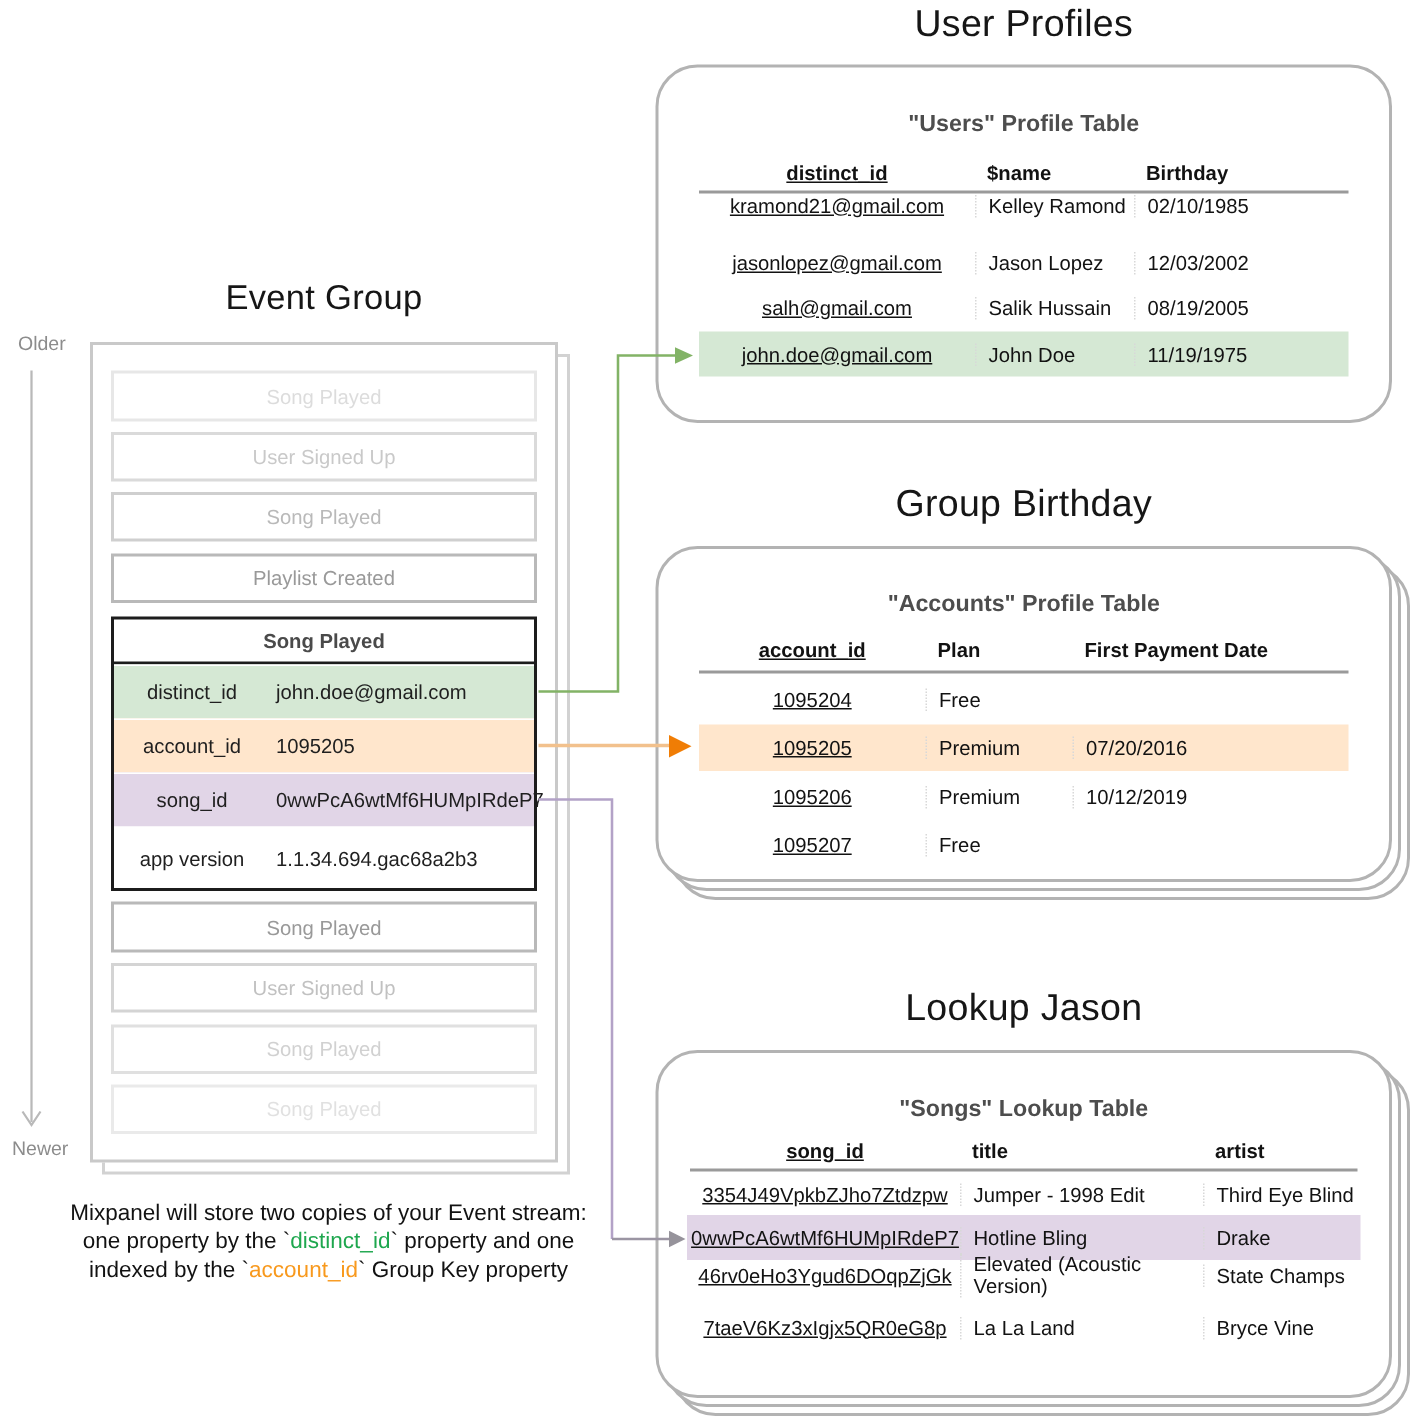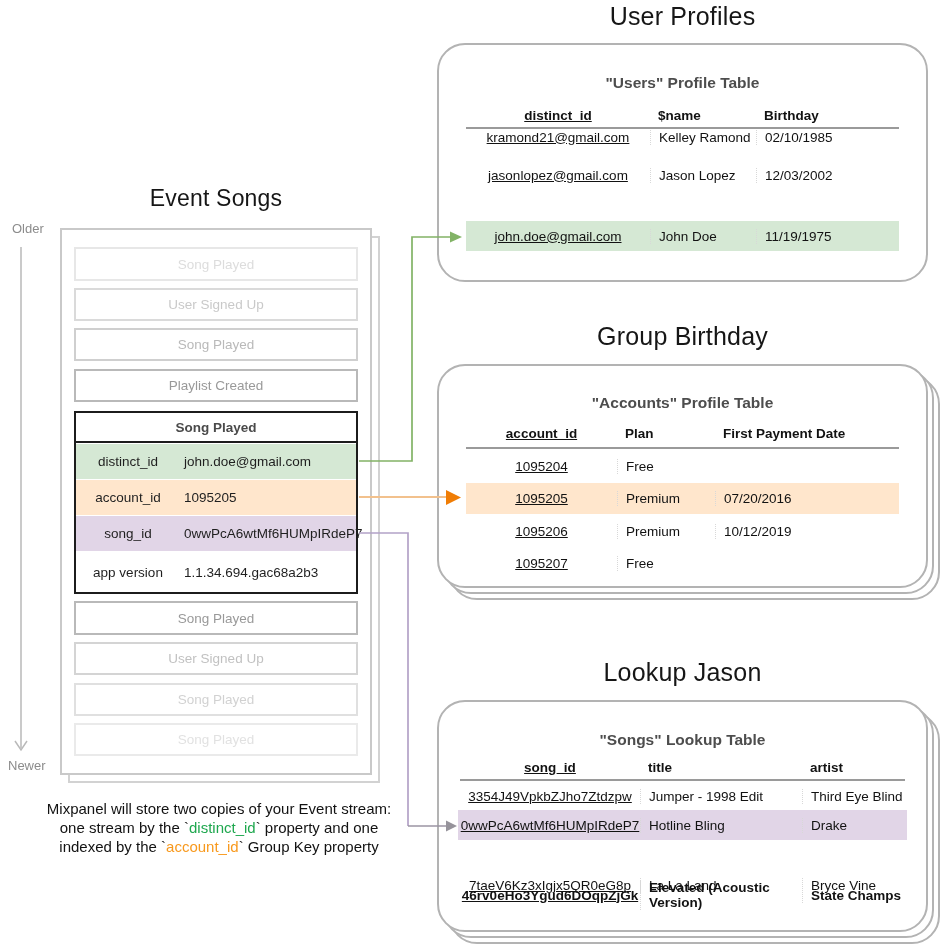--- a/index.html
+++ b/index.html
@@ -52,21 +52,21 @@
   .u{text-decoration:underline;}
   .rule{position:absolute;height:2px;background:#9a9a9a;}
   .band{position:absolute;}
   .overlay{position:absolute;left:0;top:0;pointer-events:none;}
 </style>
 </head>
 <body>
 
 <div id="canvas">
 
-  <div class="sec-title" style="left:60px;top:185px;width:312px;">Event Songs</div>
+  <div class="sec-title" style="left:60px;top:185px;width:312px;">Event Group</div>
 
   <div class="axis-label" style="left:12px;top:221px;">Older</div>
   <div class="axis-label" style="left:8px;top:758px;">Newer</div>
 
   <div class="stream-rect back"></div>
   <div class="stream-rect"></div>
 
   <div class="evt-box o30" style="top:247px;height:34px;">Song Played</div>
   <div class="evt-box o48" style="top:288px;height:33px;">User Signed Up</div>
   <div class="evt-box o62" style="top:328px;height:33px;">Song Played</div>
@@ -92,21 +92,21 @@
     </div>
   </div>
 
   <div class="evt-box o90" style="top:601px;height:34px;">Song Played</div>
   <div class="evt-box o55" style="top:642px;height:33px;">User Signed Up</div>
   <div class="evt-box o40" style="top:683px;height:33px;">Song Played</div>
   <div class="evt-box o26" style="top:723px;height:33px;">Song Played</div>
 
   <div class="caption">
     <span>Mixpanel will store two copies of your Event stream:</span><br>
-    <span>one stream by the `</span><span class="cap-green">distinct_id</span><span>` property and one</span><br>
+    <span>one property by the `</span><span class="cap-green">distinct_id</span><span>` property and one</span><br>
     <span>indexed by the `</span><span class="cap-orange">account_id</span><span>` Group Key property</span>
   </div>
 
   <div class="sec-title big" style="left:437px;top:2px;width:491px;">User Profiles</div>
   <div class="card" style="top:43px;height:239px;"></div>
   <div class="tbl-title" style="top:74px;">"Users" Profile Table</div>
 
   <div class="band hl-green" style="left:466px;top:221px;width:433px;height:30px;"></div>
 
   <div class="trow thead users-t" style="left:466px;top:104px;">
@@ -118,20 +118,25 @@
 
   <div class="trow users-t" style="left:466px;top:122px;">
     <div class="cell c1 u">kramond21@gmail.com</div>
     <div class="cell c2">Kelley Ramond</div>
     <div class="cell c3">02/10/1985</div>
   </div>
   <div class="trow users-t" style="left:466px;top:160px;">
     <div class="cell c1 u">jasonlopez@gmail.com</div>
     <div class="cell c2">Jason Lopez</div>
     <div class="cell c3">12/03/2002</div>
+  </div>
+  <div class="trow users-t" style="left:466px;top:190px;">
+    <div class="cell c1 u">salh@gmail.com</div>
+    <div class="cell c2">Salik Hussain</div>
+    <div class="cell c3">08/19/2005</div>
   </div>
   <div class="trow users-t" style="left:466px;top:221px;">
     <div class="cell c1 u">john.doe@gmail.com</div>
     <div class="cell c2">John Doe</div>
     <div class="cell c3">11/19/1975</div>
   </div>
 
   <div class="sec-title big" style="left:437px;top:322px;width:491px;">Group Birthday</div>
   <div class="card" style="top:376px;height:224px;left:449px;"></div>
   <div class="card" style="top:370px;height:224px;left:443px;"></div>
@@ -186,21 +191,21 @@
   <div class="trow songs-t" style="left:460px;top:781px;">
     <div class="cell c1 u">3354J49VpkbZJho7Ztdzpw</div>
     <div class="cell c2">Jumper - 1998 Edit</div>
     <div class="cell c3">Third Eye Blind</div>
   </div>
   <div class="trow songs-t" style="left:460px;top:810px;">
     <div class="cell c1 u">0wwPcA6wtMf6HUMpIRdeP7</div>
     <div class="cell c2">Hotline Bling</div>
     <div class="cell c3">Drake</div>
   </div>
-  <div class="trow songs-t" style="left:460px;top:880px;font-weight:bold;">
+  <div class="trow songs-t" style="left:460px;top:835px;">
     <div class="cell c1 u">46rv0eHo3Ygud6DOqpZjGk</div>
     <div class="cell c2">Elevated (Acoustic Version)</div>
     <div class="cell c3">State Champs</div>
   </div>
   <div class="trow songs-t" style="left:460px;top:870px;">
     <div class="cell c1 u">7taeV6Kz3xIgjx5QR0eG8p</div>
     <div class="cell c2">La La Land</div>
     <div class="cell c3">Bryce Vine</div>
   </div>
 

